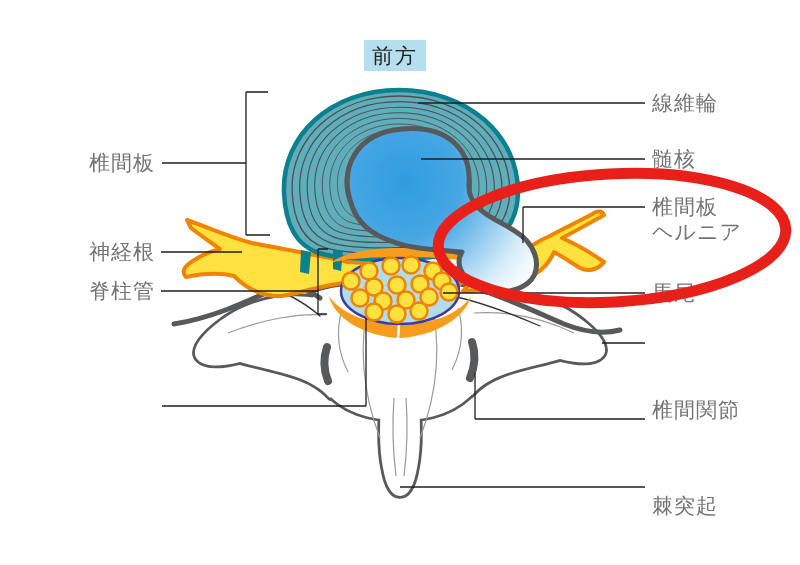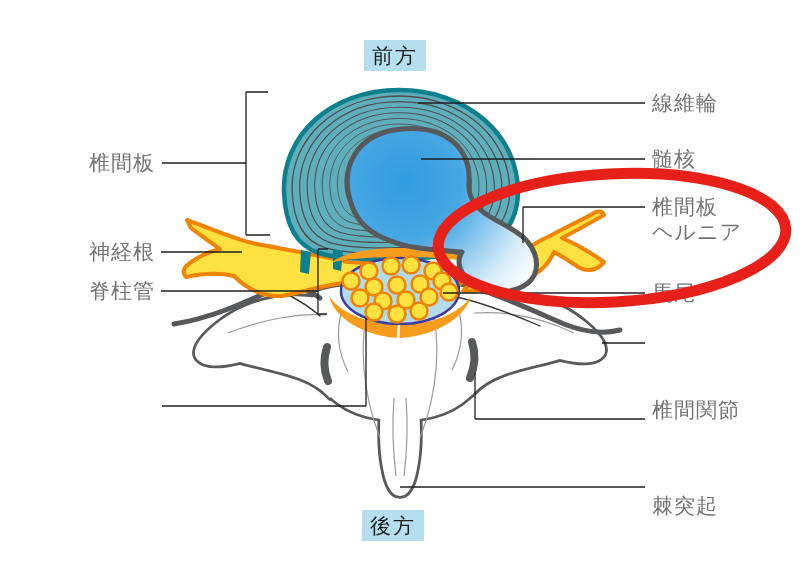--- a/index.html
+++ b/index.html
@@ -140,21 +140,20 @@
       <path d="M645 207 H523 M523 207 V243"></path>
       <path d="M443 293 H645"></path>
       <path d="M602 343 H645"></path>
       <path d="M645 419 H475 M475 419 V373"></path>
       <path d="M400 487 H645"></path>
     </g>
   </svg>
 
   <div class="labels">
     <div class="dirbox" style="left:364px;top:40px;">前方</div>
-    <div class="dirbox" style="left:362px;top:510px;">後方</div>
 
     <div class="lbl left-side" style="top:151px;">椎間板</div>
     <div class="lbl left-side" style="top:240px;">神経根</div>
     <div class="lbl left-side" style="top:279px;">脊柱管</div>
 
     <div class="lbl right-side" style="top:91px;">線維輪</div>
     <div class="lbl right-side" style="top:147px;">髄核</div>
     <div class="lbl right-side" style="top:195px;">
       <div>椎間板</div>
       <div>ヘルニア</div>

